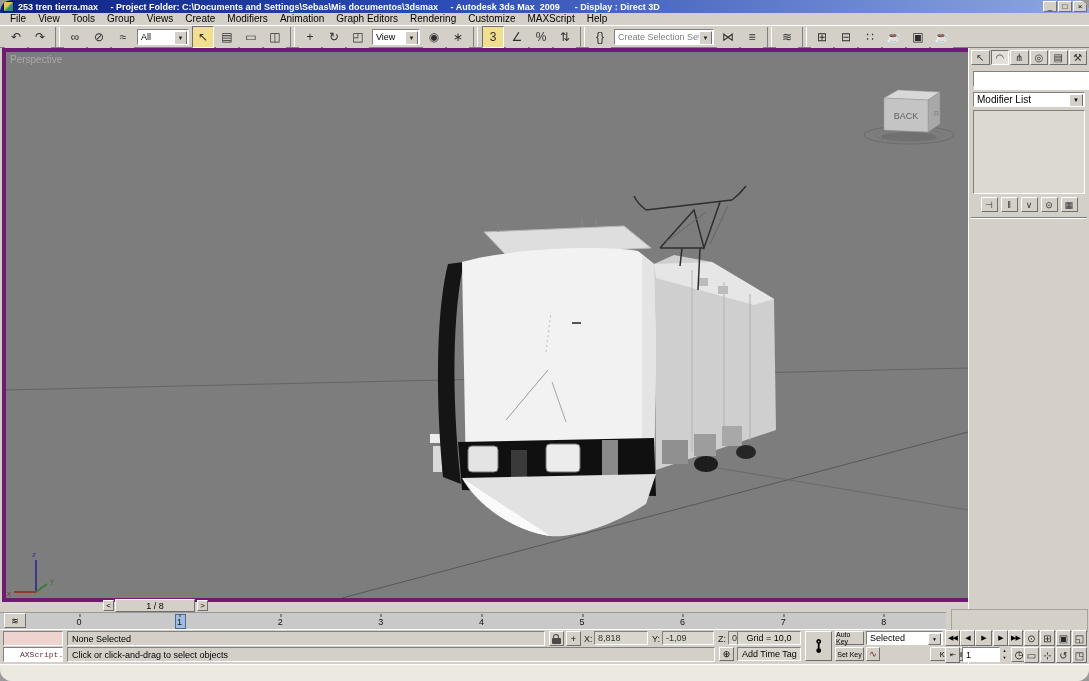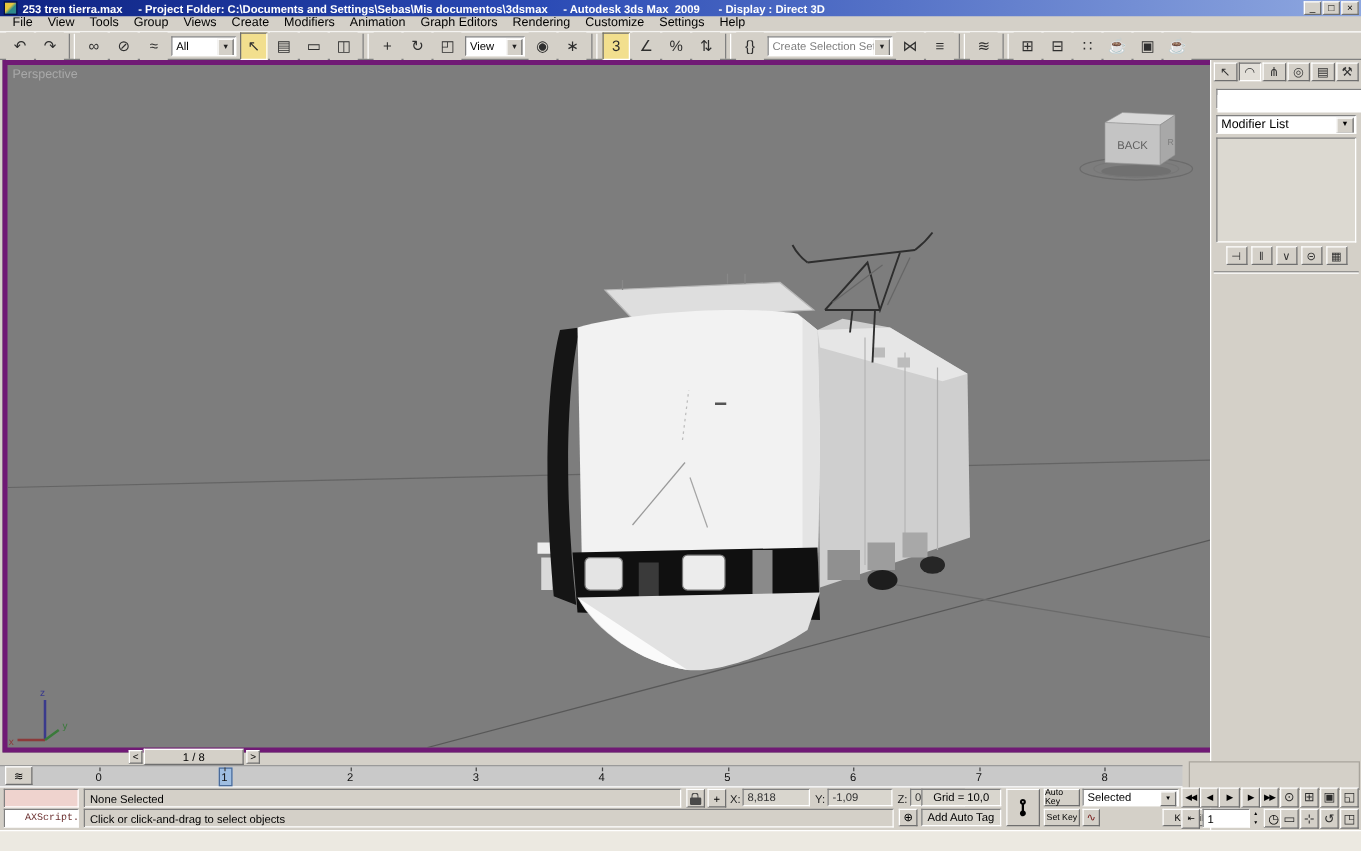--- a/index.html
+++ b/index.html
@@ -1,16 +1,16 @@
 <!DOCTYPE html>
 <html><head>
 <meta charset="utf-8">
 <style>
   html,body{margin:0;padding:0;background:#9a9a9a;}
-  #root{position:relative;width:1089px;height:681px;background:#D4D0C8;font-family:"Liberation Sans",sans-serif;overflow:hidden;color:#000;}
+  #root{position:relative;width:1089px;height:681px;background:#D4D0C8;font-family:"Liberation Sans",sans-serif;overflow:hidden;color:#000;border-radius:12px;}
   .abs{position:absolute;}
   .btn3d{background:#D4D0C8;border-top:1px solid #fff;border-left:1px solid #fff;border-right:1px solid #6f6f6f;border-bottom:1px solid #6f6f6f;box-sizing:border-box;display:flex;align-items:center;justify-content:center;cursor:default;}
   .sunken{border-top:1px solid #808080;border-left:1px solid #808080;border-right:1px solid #fff;border-bottom:1px solid #fff;box-sizing:border-box;}
   
   .titlebar{left:0;top:0;width:1089px;height:13px;background:linear-gradient(90deg,#0E2383 0%,#2B4BB5 40%,#8FA8E0 100%);display:flex;align-items:center;padding-left:3px;box-sizing:border-box;}
   .title-icon{width:9px;height:9px;margin-right:4px;background:linear-gradient(135deg,#E8C63E 40%,#2E8B8B 60%);border:1px solid #061246;}
   .title-text{color:#fff;font-size:9px;font-weight:bold;white-space:pre;}
   .win-controls{position:absolute;right:2px;top:1px;display:flex;gap:1px;}
   .win-btn{width:14px;height:11px;font-size:8px;line-height:8px;}
   
@@ -105,21 +105,21 @@
       <span class="menu-item" data-name="menu-edit">View</span>
       <span class="menu-item" data-name="menu-tools">Tools</span>
       <span class="menu-item" data-name="menu-group">Group</span>
       <span class="menu-item" data-name="menu-views">Views</span>
       <span class="menu-item" data-name="menu-create">Create</span>
       <span class="menu-item" data-name="menu-modifiers">Modifiers</span>
       <span class="menu-item" data-name="menu-animation">Animation</span>
       <span class="menu-item" data-name="menu-graph-editors">Graph Editors</span>
       <span class="menu-item" data-name="menu-rendering">Rendering</span>
       <span class="menu-item" data-name="menu-customize">Customize</span>
-      <span class="menu-item" data-name="menu-maxscript">Settings</span>
+      <span class="menu-item" data-name="menu-maxscript">MAXScript</span>
       <span class="menu-item" data-name="menu-help">Help</span>
     </div>
 
   <div class="abs toolbar" data-name="main-toolbar">
 
   <span data-name="undo-button" class="tb-btn">↶</span>
       <span data-name="redo-button" class="tb-btn">↷</span>
       <span class="tb-sep"></span>
       <span data-name="select-and-link-button" class="tb-btn">∞</span>
       <span data-name="unlink-selection-button" class="tb-btn">⊘</span>
@@ -307,21 +307,21 @@
 
   <span class="abs coord-label" style="left:584px;" data-name="x-coordinate-label">X:</span>
   <div class="abs sunken coord-field" style="left:594px;width:54px;" data-name="x-coordinate-field">8,818</div>
   <span class="abs coord-label" style="left:652px;" data-name="y-coordinate-label">Y:</span>
   <div class="abs sunken coord-field" style="left:662px;width:52px;" data-name="y-coordinate-field">-1,09</div>
   <span class="abs coord-label" style="left:718px;" data-name="z-coordinate-label">Z:</span>
   <div class="abs sunken coord-field" style="left:728px;width:44px;" data-name="z-coordinate-field">0,0</div>
 
   <div class="abs sunken grid-box" data-name="grid-setting-display">Grid = 10,0</div>
   <div class="abs btn3d timetag-globe" data-name="time-tag-globe-icon">⊕</div>
-  <div class="abs sunken add-time-tag" data-name="add-time-tag-field">Add Auto Tag</div>
+  <div class="abs sunken add-time-tag" data-name="add-time-tag-field">Add Time Tag</div>
 
   <div class="abs btn3d setkey-toggle" data-name="set-key-mode-toggle">
       <span class="rot90" data-name="key-icon">⊶</span>
     </div>
   <div class="abs btn3d autokey-btn" data-name="auto-key-button">Auto Key</div>
   <div class="abs btn3d setkey-btn" data-name="set-key-button">Set Key</div>
   <div class="abs sunken selected-dd" data-name="keying-selection-set-dropdown">Selected</div>
   <div class="abs btn3d tangent-btn" data-name="default-tangents-button">∿</div>
   <div class="abs btn3d keyfilters-btn" data-name="key-filters-button">Key Filters...</div>
 

